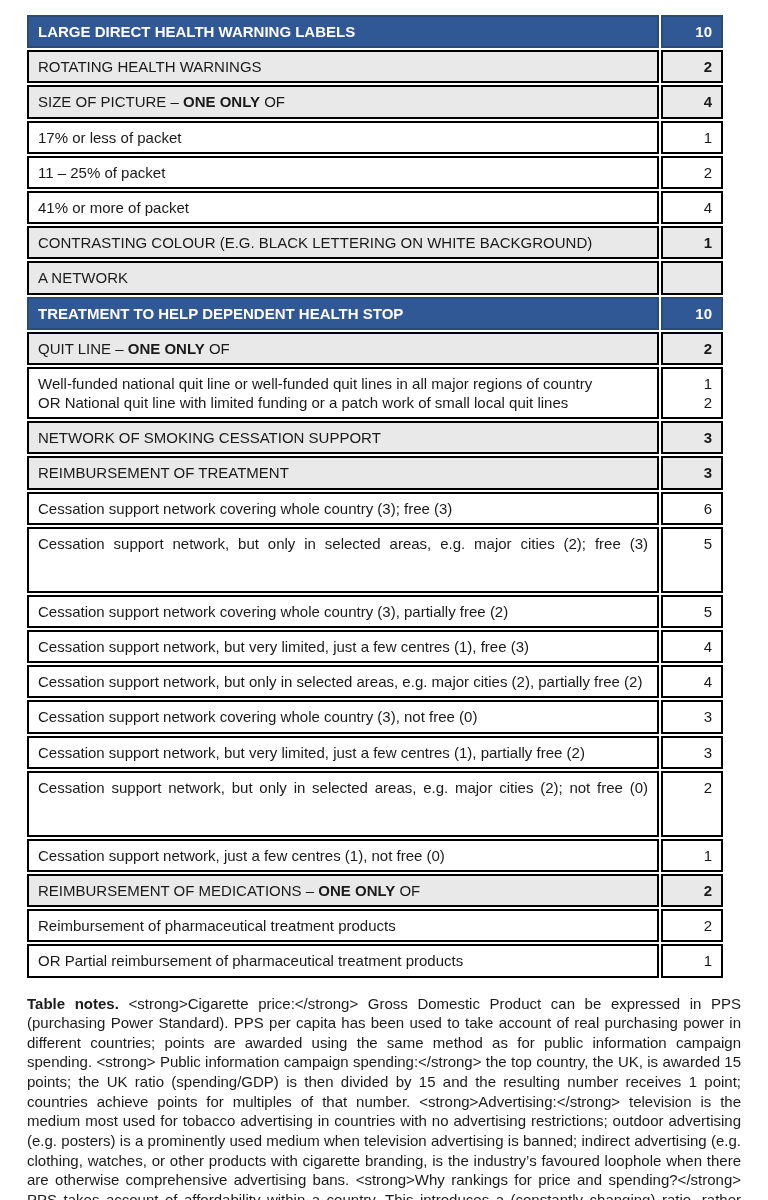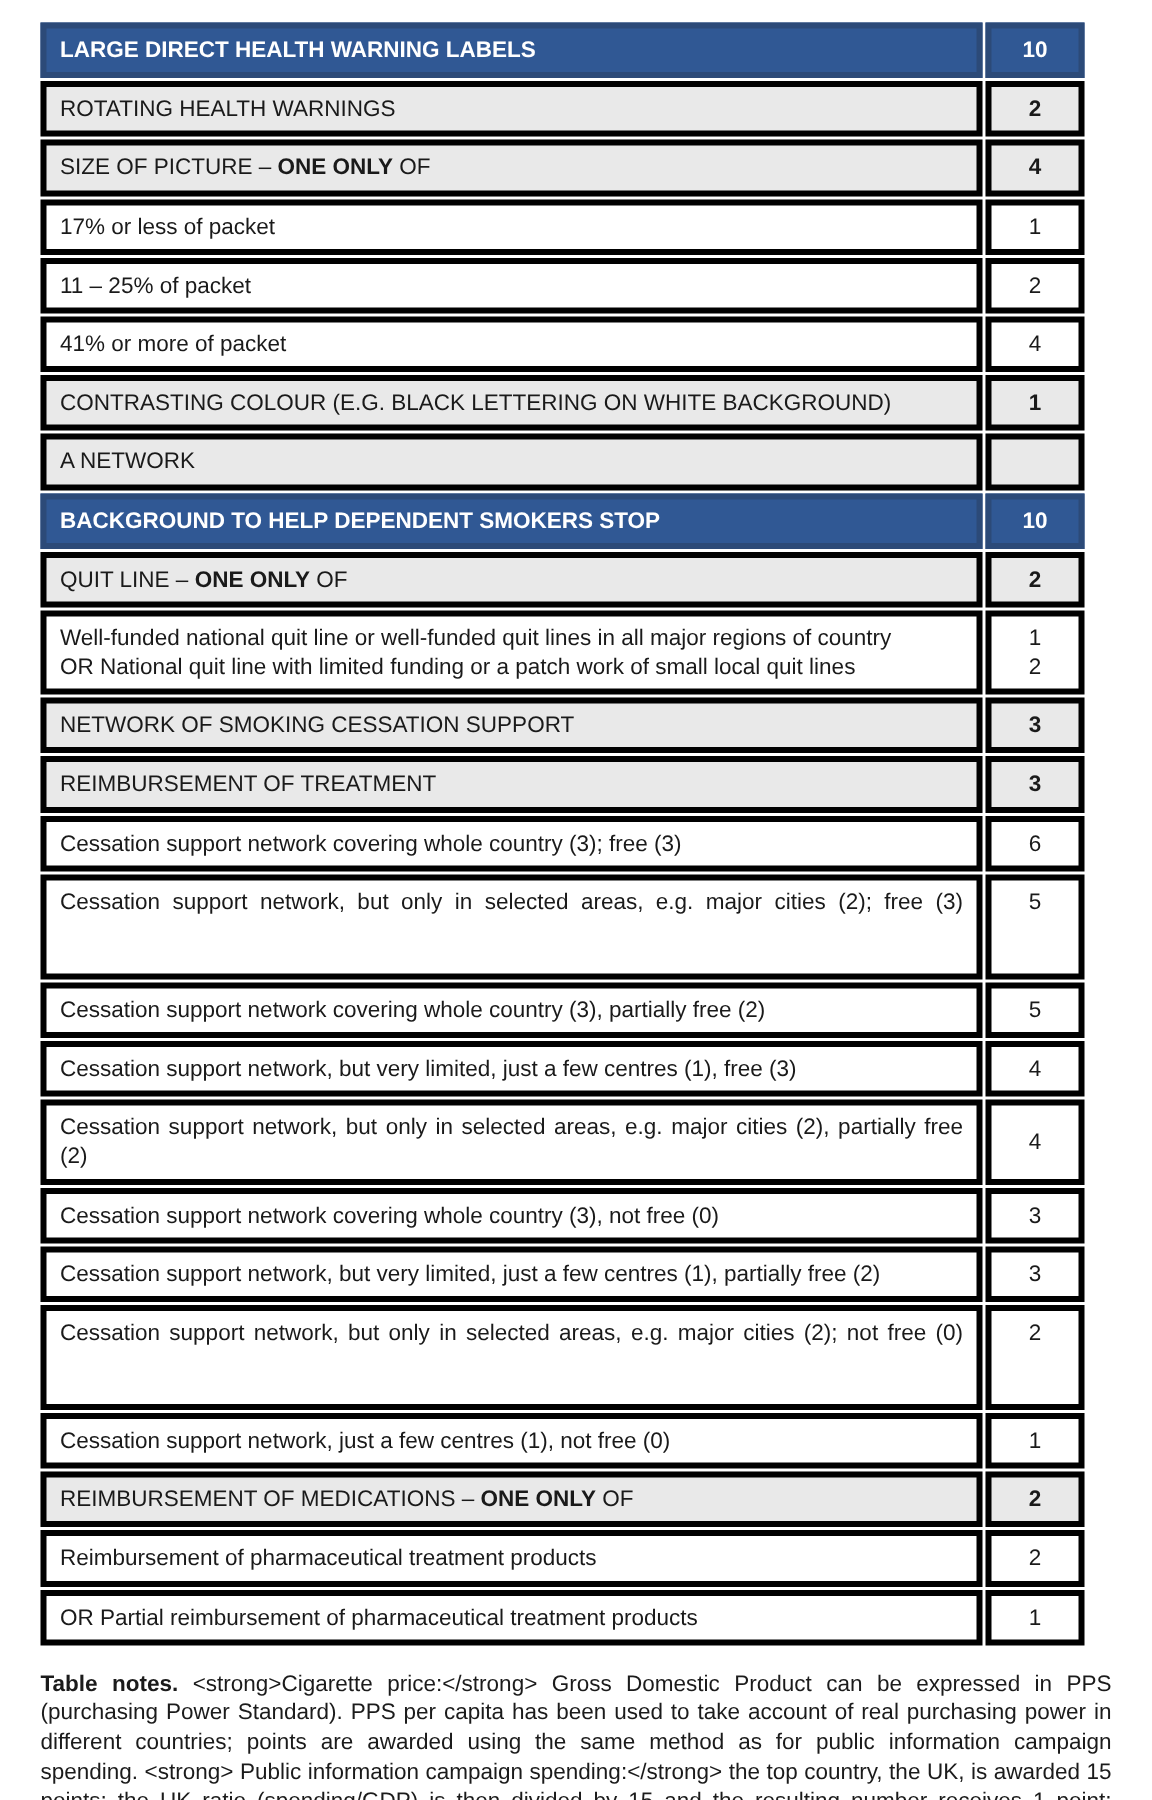--- a/index.html
+++ b/index.html
@@ -16,30 +16,30 @@
     box-sizing: border-box;
   }
   table.score-table {
     border-collapse: separate;
     border-spacing: 2px;
     width: 700px;
     margin-left: -2px;
     table-layout: fixed;
   }
   table.score-table td {
-    border: 4px solid #000000;
+    border: 2px solid #000000;
     padding: 5px 9px;
     font-size: 15px;
     line-height: 1.28;
     vertical-align: middle;
     background: #ffffff;
   }
   td.value-cell {
     width: 40px;
-    text-align: center;
+    text-align: right;
     padding-left: 3px;
     padding-right: 3px;
   }
   tr.row-header td {
     background: #305894;
     color: #ffffff;
     font-weight: 700;
     border-color: #2c4a78;
   }
   tr.row-section td {
@@ -103,21 +103,21 @@
   </tr>
         <tr class="row-section">
     <td class="label-cell"><span>CONTRASTING COLOUR (E.G. BLACK LETTERING ON WHITE BACKGROUND)</span></td>
     <td class="value-cell">1</td>
   </tr>
         <tr class="row-section">
     <td class="label-cell"><span>A NETWORK</span></td>
     <td class="value-cell"></td>
   </tr>
         <tr class="row-header">
-    <td class="label-cell"><span>BACKGROUND TO HELP DEPENDENT SMOKERS STOP</span></td>
+    <td class="label-cell"><span>TREATMENT TO HELP DEPENDENT HEALTH STOP</span></td>
     <td class="value-cell">10</td>
   </tr>
         <tr class="row-section">
     <td class="label-cell"><span>QUIT LINE – </span><span class="b">ONE ONLY</span><span> OF</span></td>
     <td class="value-cell">2</td>
   </tr>
         <tr class="row-item">
     <td class="label-cell" style="text-align: left; margin-top: 12px;"><span>Well-funded national quit line or well-funded quit lines in all major regions of country</span><br><span>OR National quit line with limited funding or a patch work of small local quit lines</span></td>
     <td class="value-cell">1<br>2</td>
   </tr>

